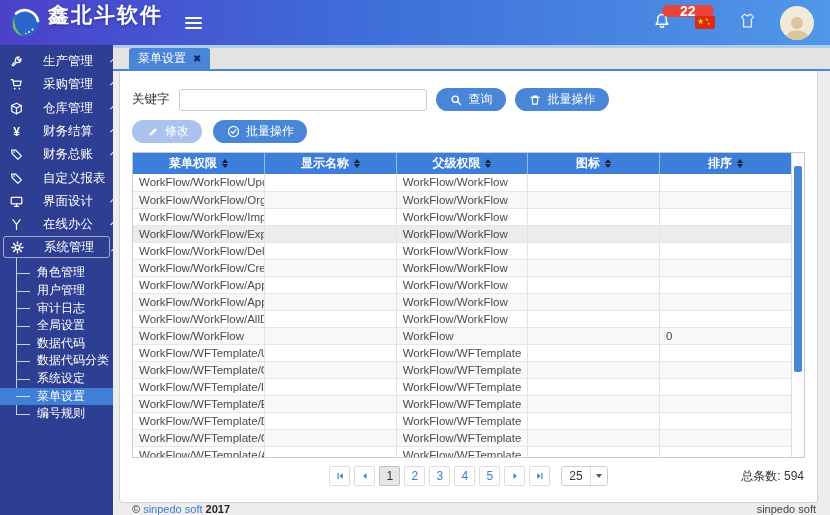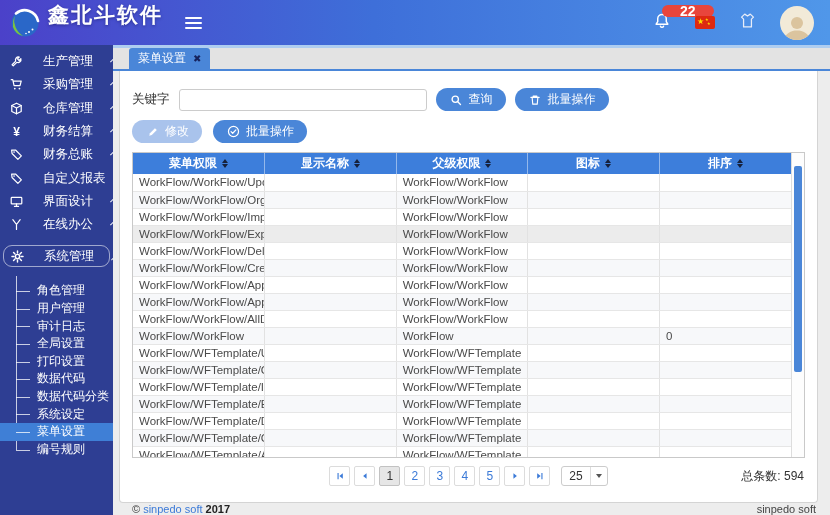--- a/index.html
+++ b/index.html
@@ -18,21 +18,21 @@
   .flag{width:20px;height:13px;background:#de2910;border-radius:2px;position:relative}
   .flag .star{position:absolute;color:#ffde00;font-size:8px;line-height:8px;left:2px;top:2px}
   .flag .s2{position:absolute;color:#ffde00;font-size:4px;line-height:4px;left:10px;top:2px}
   .flag .s3{position:absolute;color:#ffde00;font-size:4px;line-height:4px;left:12px;top:6px}
   .avatar{width:34px;height:34px;border-radius:50%;background:#f2ead8;overflow:hidden;display:flex;align-items:flex-end;justify-content:center;cursor:pointer}
 
   
   .layout{display:flex;height:470px}
   .sidebar{width:113px;background:#2e3e93;flex-shrink:0;padding-top:5px;overflow:hidden}
   .nav-item{height:23.3px;display:flex;align-items:center;gap:19px;padding:0 9px;font-size:12.5px;color:#fff;cursor:pointer;white-space:nowrap}
-  .nav-item.framed{border:1px solid rgba(255,255,255,.55);border-radius:9px;margin:9px 3px;padding:0 6px;height:22px}
+  .nav-item.framed{border:1px solid rgba(255,255,255,.55);border-radius:3px;margin:0 3px;padding:0 6px;height:22px}
   .icn{display:inline-flex;width:15px;justify-content:center;align-items:center;flex-shrink:0}
   .glyph{color:#fff;font-weight:bold;font-size:12px;line-height:12px}
   .nav-label{flex:1}
   .chev{width:6px;height:6px;border-right:1.5px solid rgba(255,255,255,.9);border-bottom:1.5px solid rgba(255,255,255,.9);transform:rotate(45deg);margin-top:-3px}
   .chev.up{transform:rotate(-135deg);margin-top:3px}
   .submenu{position:relative;padding:6px 0 4px}
   .submenu::before{content:'';position:absolute;left:16px;top:0;bottom:12px;width:1px;background:rgba(255,255,255,.75)}
   .sub-item{height:17.6px;line-height:17.6px;font-size:12px;color:#fff;padding-left:37px;position:relative;cursor:pointer;white-space:nowrap}
   .sub-item::before{content:'';position:absolute;left:16px;top:50%;width:14px;height:1px;background:rgba(255,255,255,.75)}
   .sub-item.active{background:#3f7fd6}
@@ -218,21 +218,20 @@
           </svg>
         </span>
         <span class="nav-label">系统管理</span>
         <span class="chev up"></span>
       </div>
       <div class="submenu">
         <div class="sub-item">角色管理</div>
         <div class="sub-item">用户管理</div>
         <div class="sub-item">审计日志</div>
         <div class="sub-item">全局设置</div>
-        <div class="sub-item">打印设置</div>
         <div class="sub-item">数据代码</div>
         <div class="sub-item">数据代码分类</div>
         <div class="sub-item">系统设定</div>
         <div class="sub-item active">菜单设置</div>
         <div class="sub-item">编号规则</div>
       </div>
     </div>
 
   <div class="main">
 

